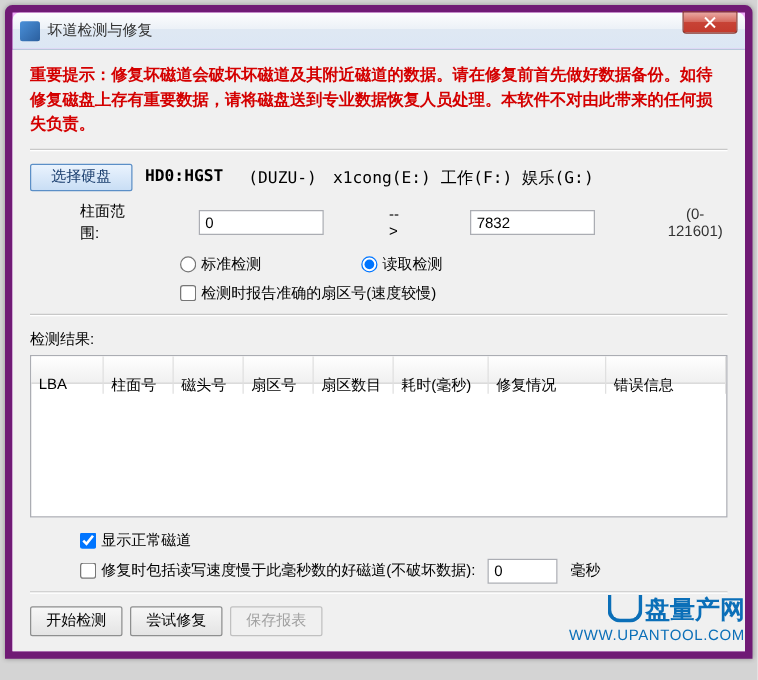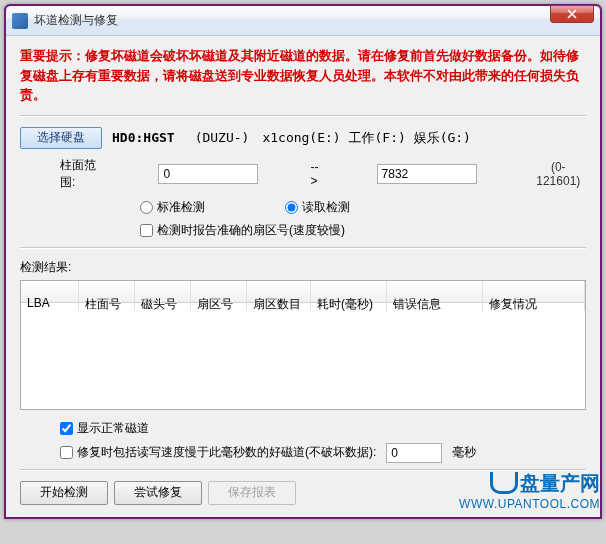--- a/index.html
+++ b/index.html
@@ -1,17 +1,17 @@
 <!DOCTYPE html>
 <html><head>
 <meta charset="utf-8">
 <style>
 * { box-sizing: border-box; margin: 0; padding: 0; font-family: "Microsoft YaHei", SimSun, Arial, sans-serif; }
 body { background: #d4d4d4; display: flex; justify-content: center; align-items: flex-start; padding: 4px; }
-.window { width: 598px; background: #f0abfc; border: 2px solid #701a75; border-radius: 6px 6px 0 0; box-shadow: 0 0 4px rgba(0,0,0,0.3); position: relative; }
+.window { width: 598px; background: #f0abfc; border: 6px solid #701a75; border-radius: 6px 6px 0 0; box-shadow: 0 0 4px rgba(0,0,0,0.3); position: relative; }
 .titlebar { height: 30px; background: linear-gradient(to bottom, #fdfdfe 0%, #ecf1f7 45%, #dfe8f3 46%, #dce7f4 100%); border-bottom: 1px solid #b8c7db; border-radius: 6px 6px 0 0; display: flex; align-items: center; padding: 0 6px; position: relative; }
 .title-icon { width: 16px; height: 16px; margin-right: 6px; background: linear-gradient(135deg,#4a90d9,#2b5f9e); border-radius: 2px; }
 .title-text { font-size: 12px; color: #333; flex: 1; }
 .close-btn { width: 44px; height: 18px; background: linear-gradient(to bottom,#e9a8a2 0%,#d66b60 45%,#c84336 46%,#c33a2d 100%); border: 1px solid #8b3a32; border-radius: 0 0 3px 3px; color: #fff; display: flex; align-items: center; justify-content: center; font-size: 12px; position: absolute; top: -1px; right: 6px; cursor: pointer; }
 .content { padding: 10px 14px 12px 14px; background: #f0f0f0; font-size: 12px; }
 .warning { color: #d40000; font-weight: bold; font-size: 13px; line-height: 1.5; margin-bottom: 10px; font-family: SimSun, serif; }
 .hr { border: none; border-top: 1px solid #c8c8c8; border-bottom: 1px solid #fff; margin: 4px 0 10px 0; }
 .row { display: flex; align-items: center; margin-bottom: 6px; }
 .select-disk-btn { width: 82px; height: 22px; background: linear-gradient(to bottom,#eaf3fd,#c9def5); border: 1px solid #5b8fc7; color: #1a3e6e; font-size: 12px; cursor: pointer; border-radius: 2px; margin-right: 10px; }
 .disk-label { font-weight: bold; font-size: 13px; font-family: SimSun, monospace; margin-right: 20px; }
@@ -25,21 +25,21 @@
 .radio-row { display: flex; align-items: center; margin: 6px 0 6px 120px; gap: 80px; }
 .radio-row label, .check-row label { font-size: 12px; display: flex; align-items: center; gap: 4px; }
 .check-row { margin: 4px 0 8px 120px; }
 .result-label { font-size: 12px; margin: 8px 0 4px 0; }
 .table-container { border: 1px solid #abadb3; background: #fff; height: 130px; overflow: hidden; }
 .table-header { display: flex; background: linear-gradient(to bottom,#fff,#f0f0f0); border-bottom: 1px solid #d0d0d0; height: 22px; }
 .th { font-size: 12px; padding: 15px 6px; border-right: 1px solid #e0e0e0; white-space: nowrap; }
 .bottom-checks { margin-top: 10px; }
 .bottom-checks .check-row2 { display: flex; align-items: center; margin: 6px 0; font-size: 12px; gap: 4px; padding-left: 40px; }
 .btn-row { display: flex; gap: 6px; margin-top: 10px; }
-.btn { width: 88px; height: 24px; background: linear-gradient(to bottom,#f7f7f7,#e4e4e4); border: 1px solid #8e8f8f; font-size: 12px; cursor: pointer; border-radius: 2px; }
+.btn { width: 74px; height: 24px; background: linear-gradient(to bottom,#f7f7f7,#e4e4e4); border: 1px solid #8e8f8f; font-size: 12px; cursor: pointer; border-radius: 2px; }
 .btn:disabled { color: #a0a0a0; background: #f0f0f0; border-color: #c0c0c0; }
 .watermark { position: absolute; right: 0; bottom: 6px; text-align: center; pointer-events: none; }
 .wm-top { font-size: 20px; font-weight: bold; color: #0b6fb8; display: flex; align-items: center; justify-content: flex-end; gap: 2px; }
 .wm-u { display: inline-flex; width: 28px; height: 22px; border: 3px solid #0b6fb8; border-top: none; border-radius: 0 0 10px 10px; }
 .wm-url { font-size: 12px; color: #0b6fb8; letter-spacing: 0.5px; }
 input[type=checkbox], input[type=radio] { width: 13px; height: 13px; }
 </style>
 </head>
 <body>
 
@@ -94,22 +94,22 @@
 
     <div class="result-label">检测结果:</div>
     <div class="table-container">
       <div class="table-header">
         <div class="th" style="width:58px">LBA</div>
         <div class="th" style="width:56px">柱面号</div>
         <div class="th" style="width:56px">磁头号</div>
         <div class="th" style="width:56px">扇区号</div>
         <div class="th" style="width:64px">扇区数目</div>
         <div class="th" style="width:76px">耗时(毫秒)</div>
+        <div class="th" style="flex:1">修复情况</div>
         <div class="th" style="width:96px">错误信息</div>
-        <div class="th" style="flex:1">修复情况</div>
       </div>
     </div>
 
     <div class="bottom-checks">
       <div class="check-row2">
         <input type="checkbox" checked="" style="">
         <span>显示正常磁道</span>
       </div>
       <div class="check-row2">
         <input type="checkbox" style="">

